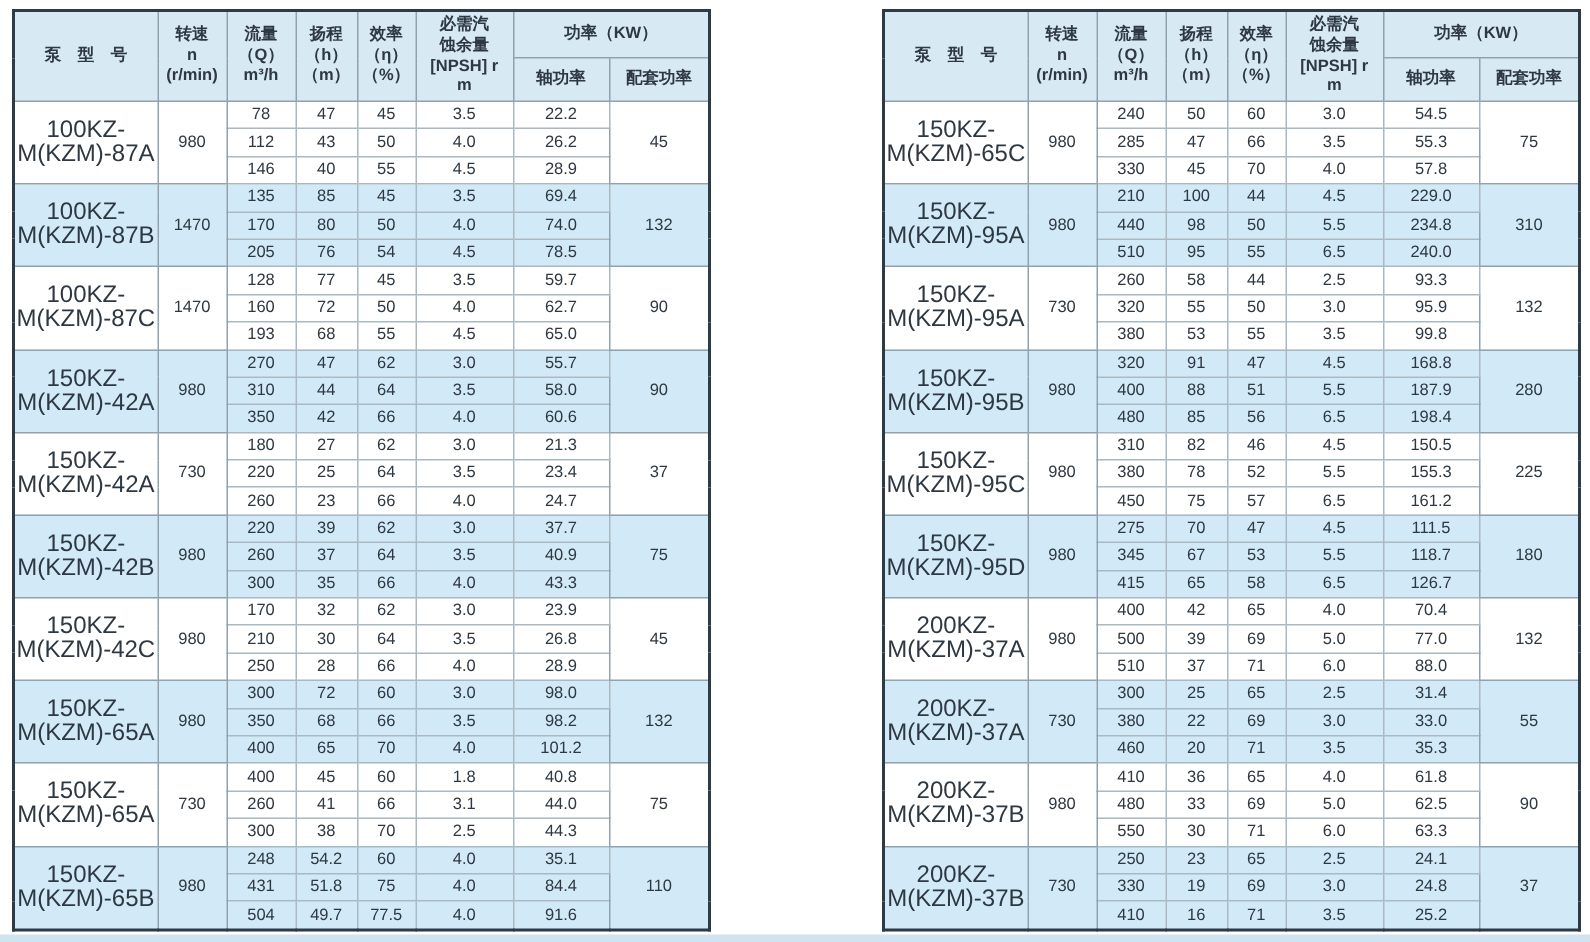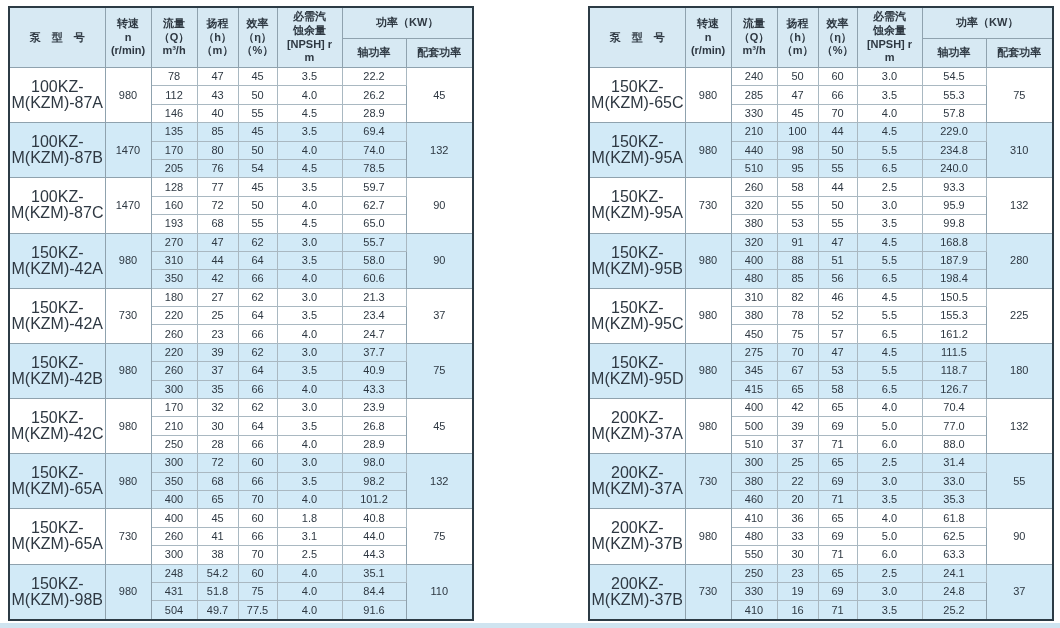--- a/index.html
+++ b/index.html
@@ -311,21 +311,21 @@
           <td class="shaft-power-cell">44.0</td>
         </tr>
         <tr>
           <td class="flow-cell">300</td>
           <td class="head-cell">38</td>
           <td class="efficiency-cell">70</td>
           <td class="npsh-cell">2.5</td>
           <td class="shaft-power-cell">44.3</td>
         </tr>
         <tr>
-          <td rowspan="3" class="model-cell hl">150KZ-M(KZM)-98B</td>
+          <td rowspan="3" class="model-cell hl">150KZ-M(KZM)-65B</td>
           <td rowspan="3" class="speed-cell hl">980</td>
           <td class="flow-cell hl">248</td>
           <td class="head-cell hl">54.2</td>
           <td class="efficiency-cell hl">60</td>
           <td class="npsh-cell hl">4.0</td>
           <td class="shaft-power-cell hl">35.1</td>
           <td rowspan="3" class="matched-power-cell hl">110</td>
         </tr>
         <tr>
           <td class="flow-cell hl">431</td>

